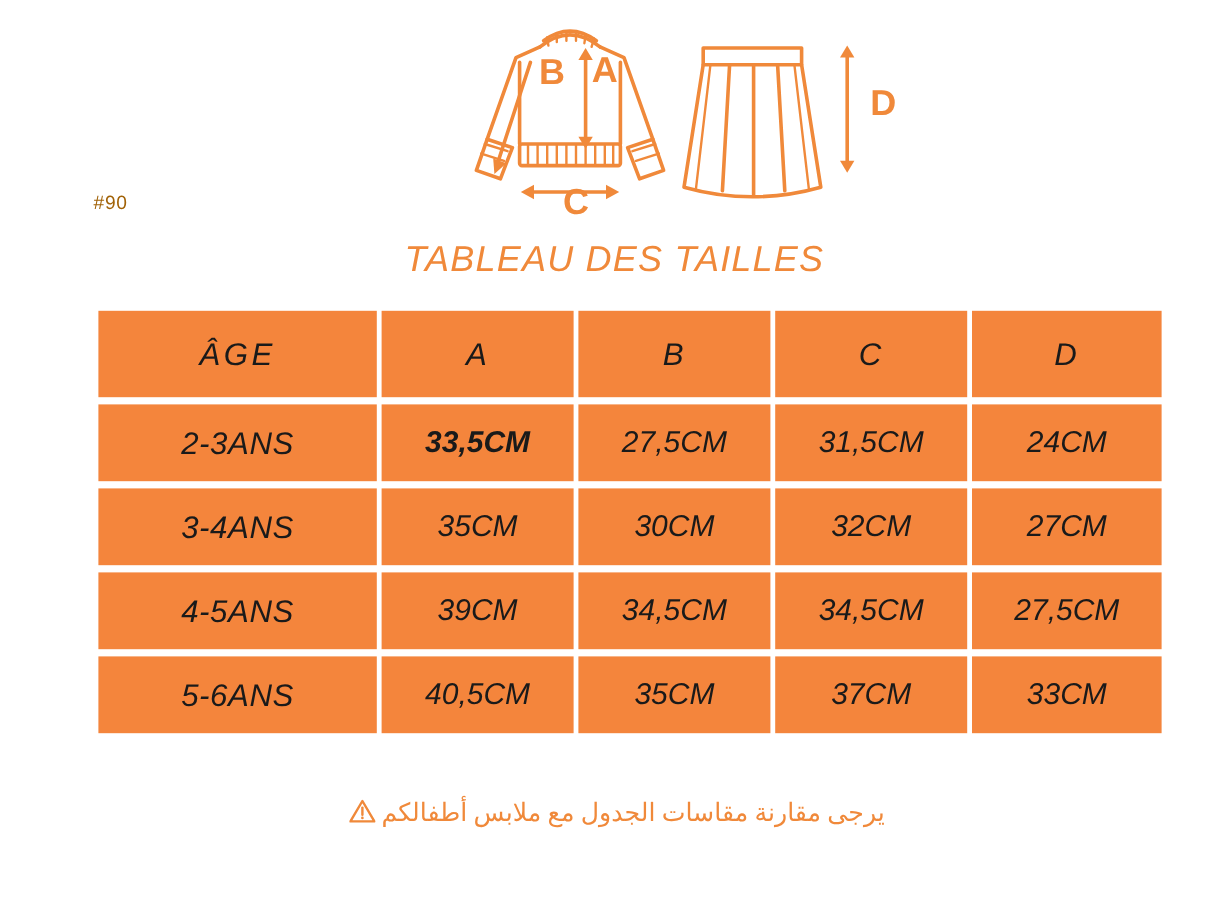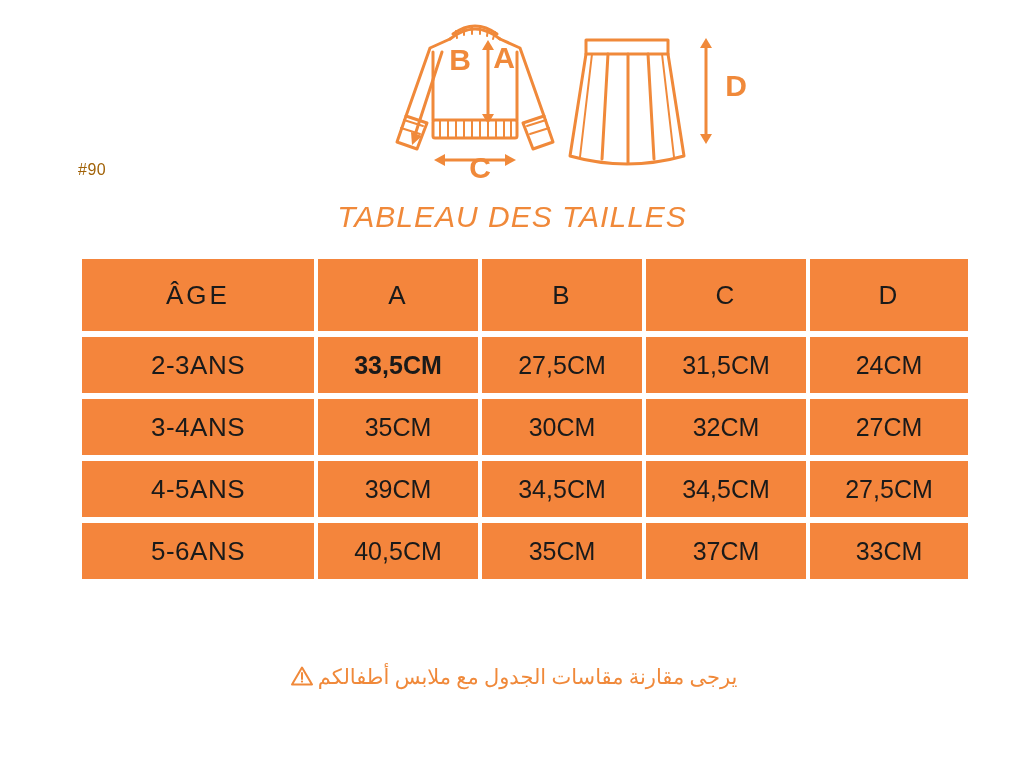--- a/index.html
+++ b/index.html
@@ -58,28 +58,29 @@
     position: absolute;
     left: 78px;
     top: 253px;
     width: 870px;
   }
   table.size-table {
     border-collapse: separate;
     border-spacing: 4px 6px;
     width: 870px;
     table-layout: fixed;
+    font-style: italic;
   }
   table.size-table th,
   table.size-table td {
     background: #f4853c;
     text-align: center;
     font-size: 25px;
     color: #1a1a1a;
-    height: 56px;
+    height: 64px;
     vertical-align: middle;
     font-weight: 400;
     padding: 0;
   }
   table.size-table thead th {
     height: 72px;
     font-size: 26px;
     letter-spacing: 2px;
   }
   table.size-table thead th.col-age {

